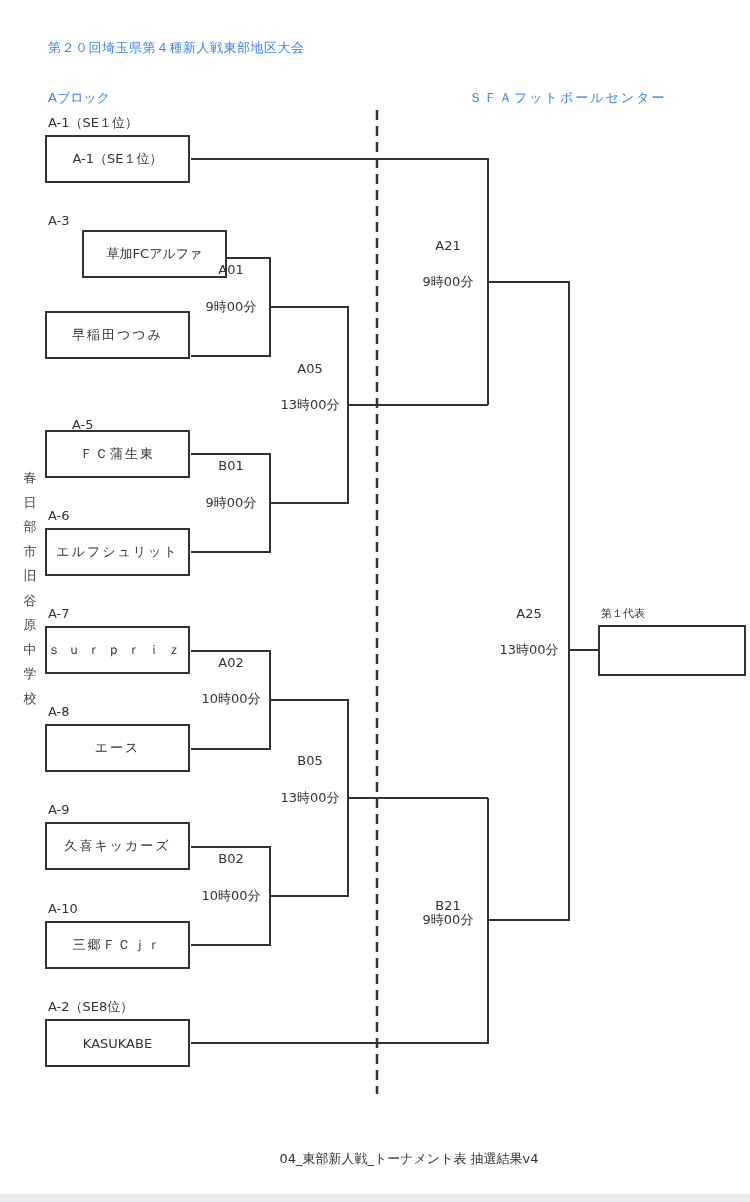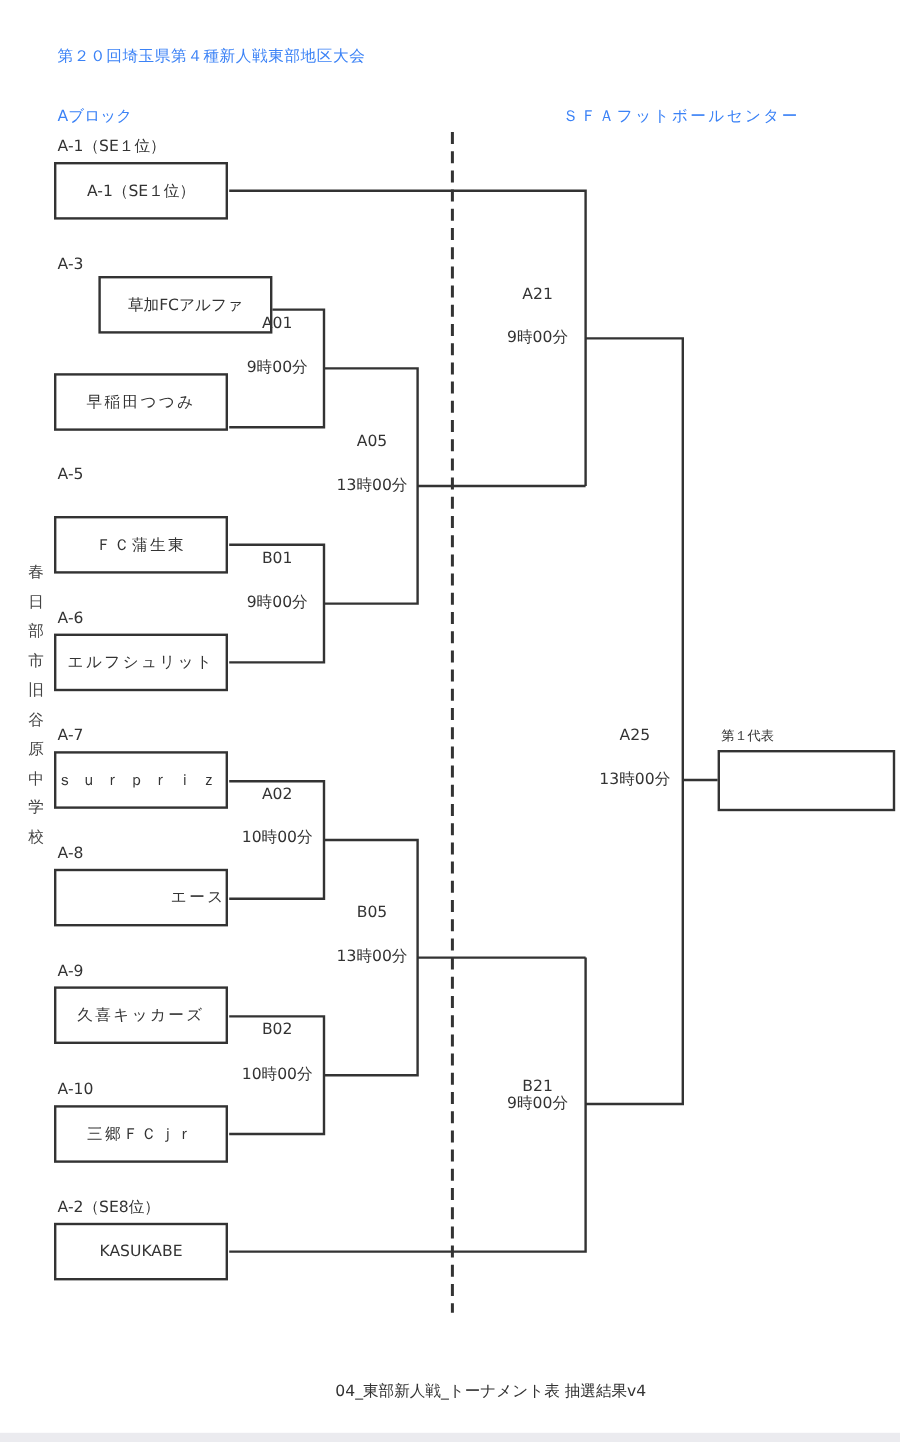--- a/index.html
+++ b/index.html
@@ -86,37 +86,37 @@
 <div class="seed-label" style="top:213px;">A-3</div>
 <div class="team-box" style="top:230px;margin-left:37px;">
     <span class="team-name">草加FCアルファ</span>
   </div>
 
 <div class="seed-label" style="top:311px;">A-4</div>
 <div class="team-box" style="top:311px;">
     <span class="team-name spaced-sm">早稲田つつみ</span>
   </div>
 
-<div class="seed-label" style="top:388px;">A-5</div>
+<div class="seed-label" style="top:417px;margin-left:24px;">A-5</div>
 <div class="team-box" style="top:430px;">
     <span class="team-name spaced-sm">ＦＣ蒲生東</span>
   </div>
 
 <div class="seed-label" style="top:508px;">A-6</div>
 <div class="team-box" style="top:528px;">
     <span class="team-name spaced-sm">エルフシュリット</span>
   </div>
 
 <div class="seed-label" style="top:606px;">A-7</div>
 <div class="team-box" style="top:626px;">
     <span class="team-name spaced">ｓｕｒｐｒｉｚ</span>
   </div>
 
 <div class="seed-label" style="top:704px;">A-8</div>
-<div class="team-box" style="top:724px;justify-content:flex-end;">
+<div class="team-box" style="top:724px;">
     <span class="team-name spaced-sm">エース</span>
   </div>
 
 <div class="seed-label" style="top:802px;">A-9</div>
 <div class="team-box" style="top:822px;">
     <span class="team-name spaced-sm">久喜キッカーズ</span>
   </div>
 
 <div class="seed-label" style="top:901px;">A-10</div>
 <div class="team-box" style="top:921px;">

